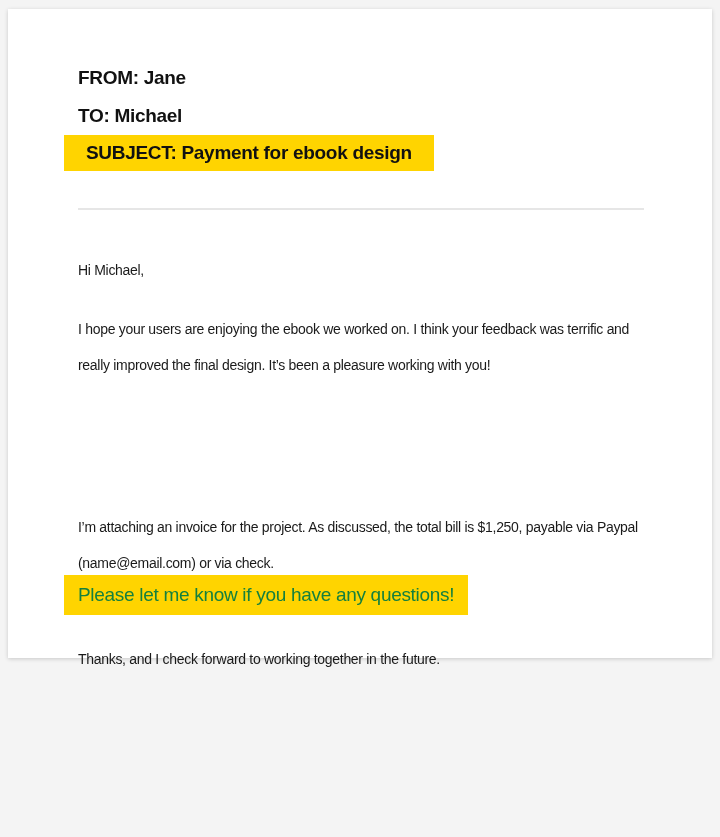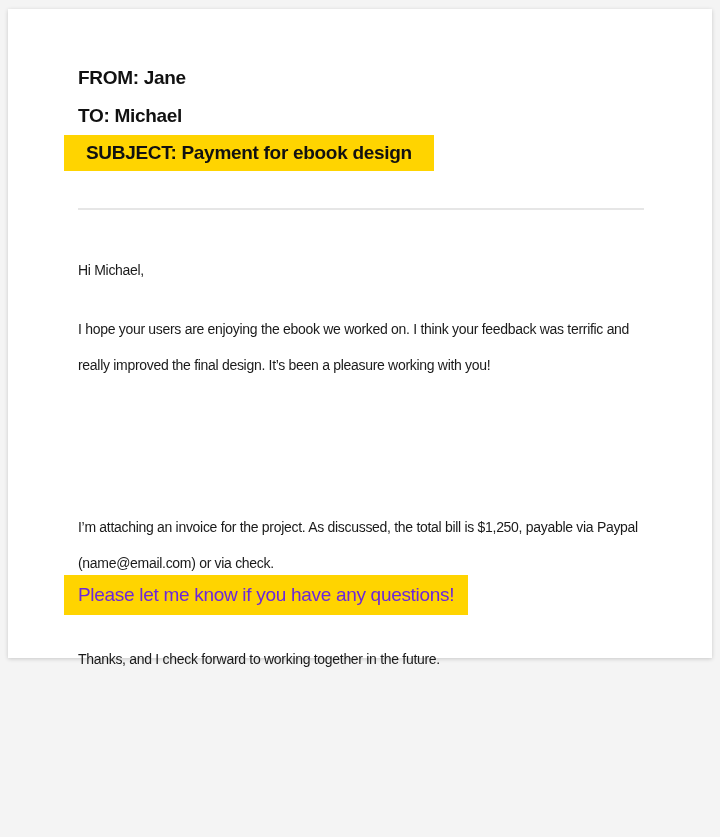--- a/index.html
+++ b/index.html
@@ -63,21 +63,21 @@
     .p1 { top: 302px; }
     .p2 { top: 464px; margin-top: 36px; }
     .highlight {
       position: absolute;
       left: 56px;
       top: 566px;
       padding: 6px 14px;
       background: #ffd400;
       font-size: 19px;
       line-height: 28px;
-      color: #6d28d9;
+      color: #15803d;
       letter-spacing: -0.3px;
     }
     .p3 { top: 632px; width: 540px; }
     .signoff { top: 728px; }
   </style>
 </head>
 <body>
 
 <div class="card">
   <div class="header-line from">FROM: Jane</div>

